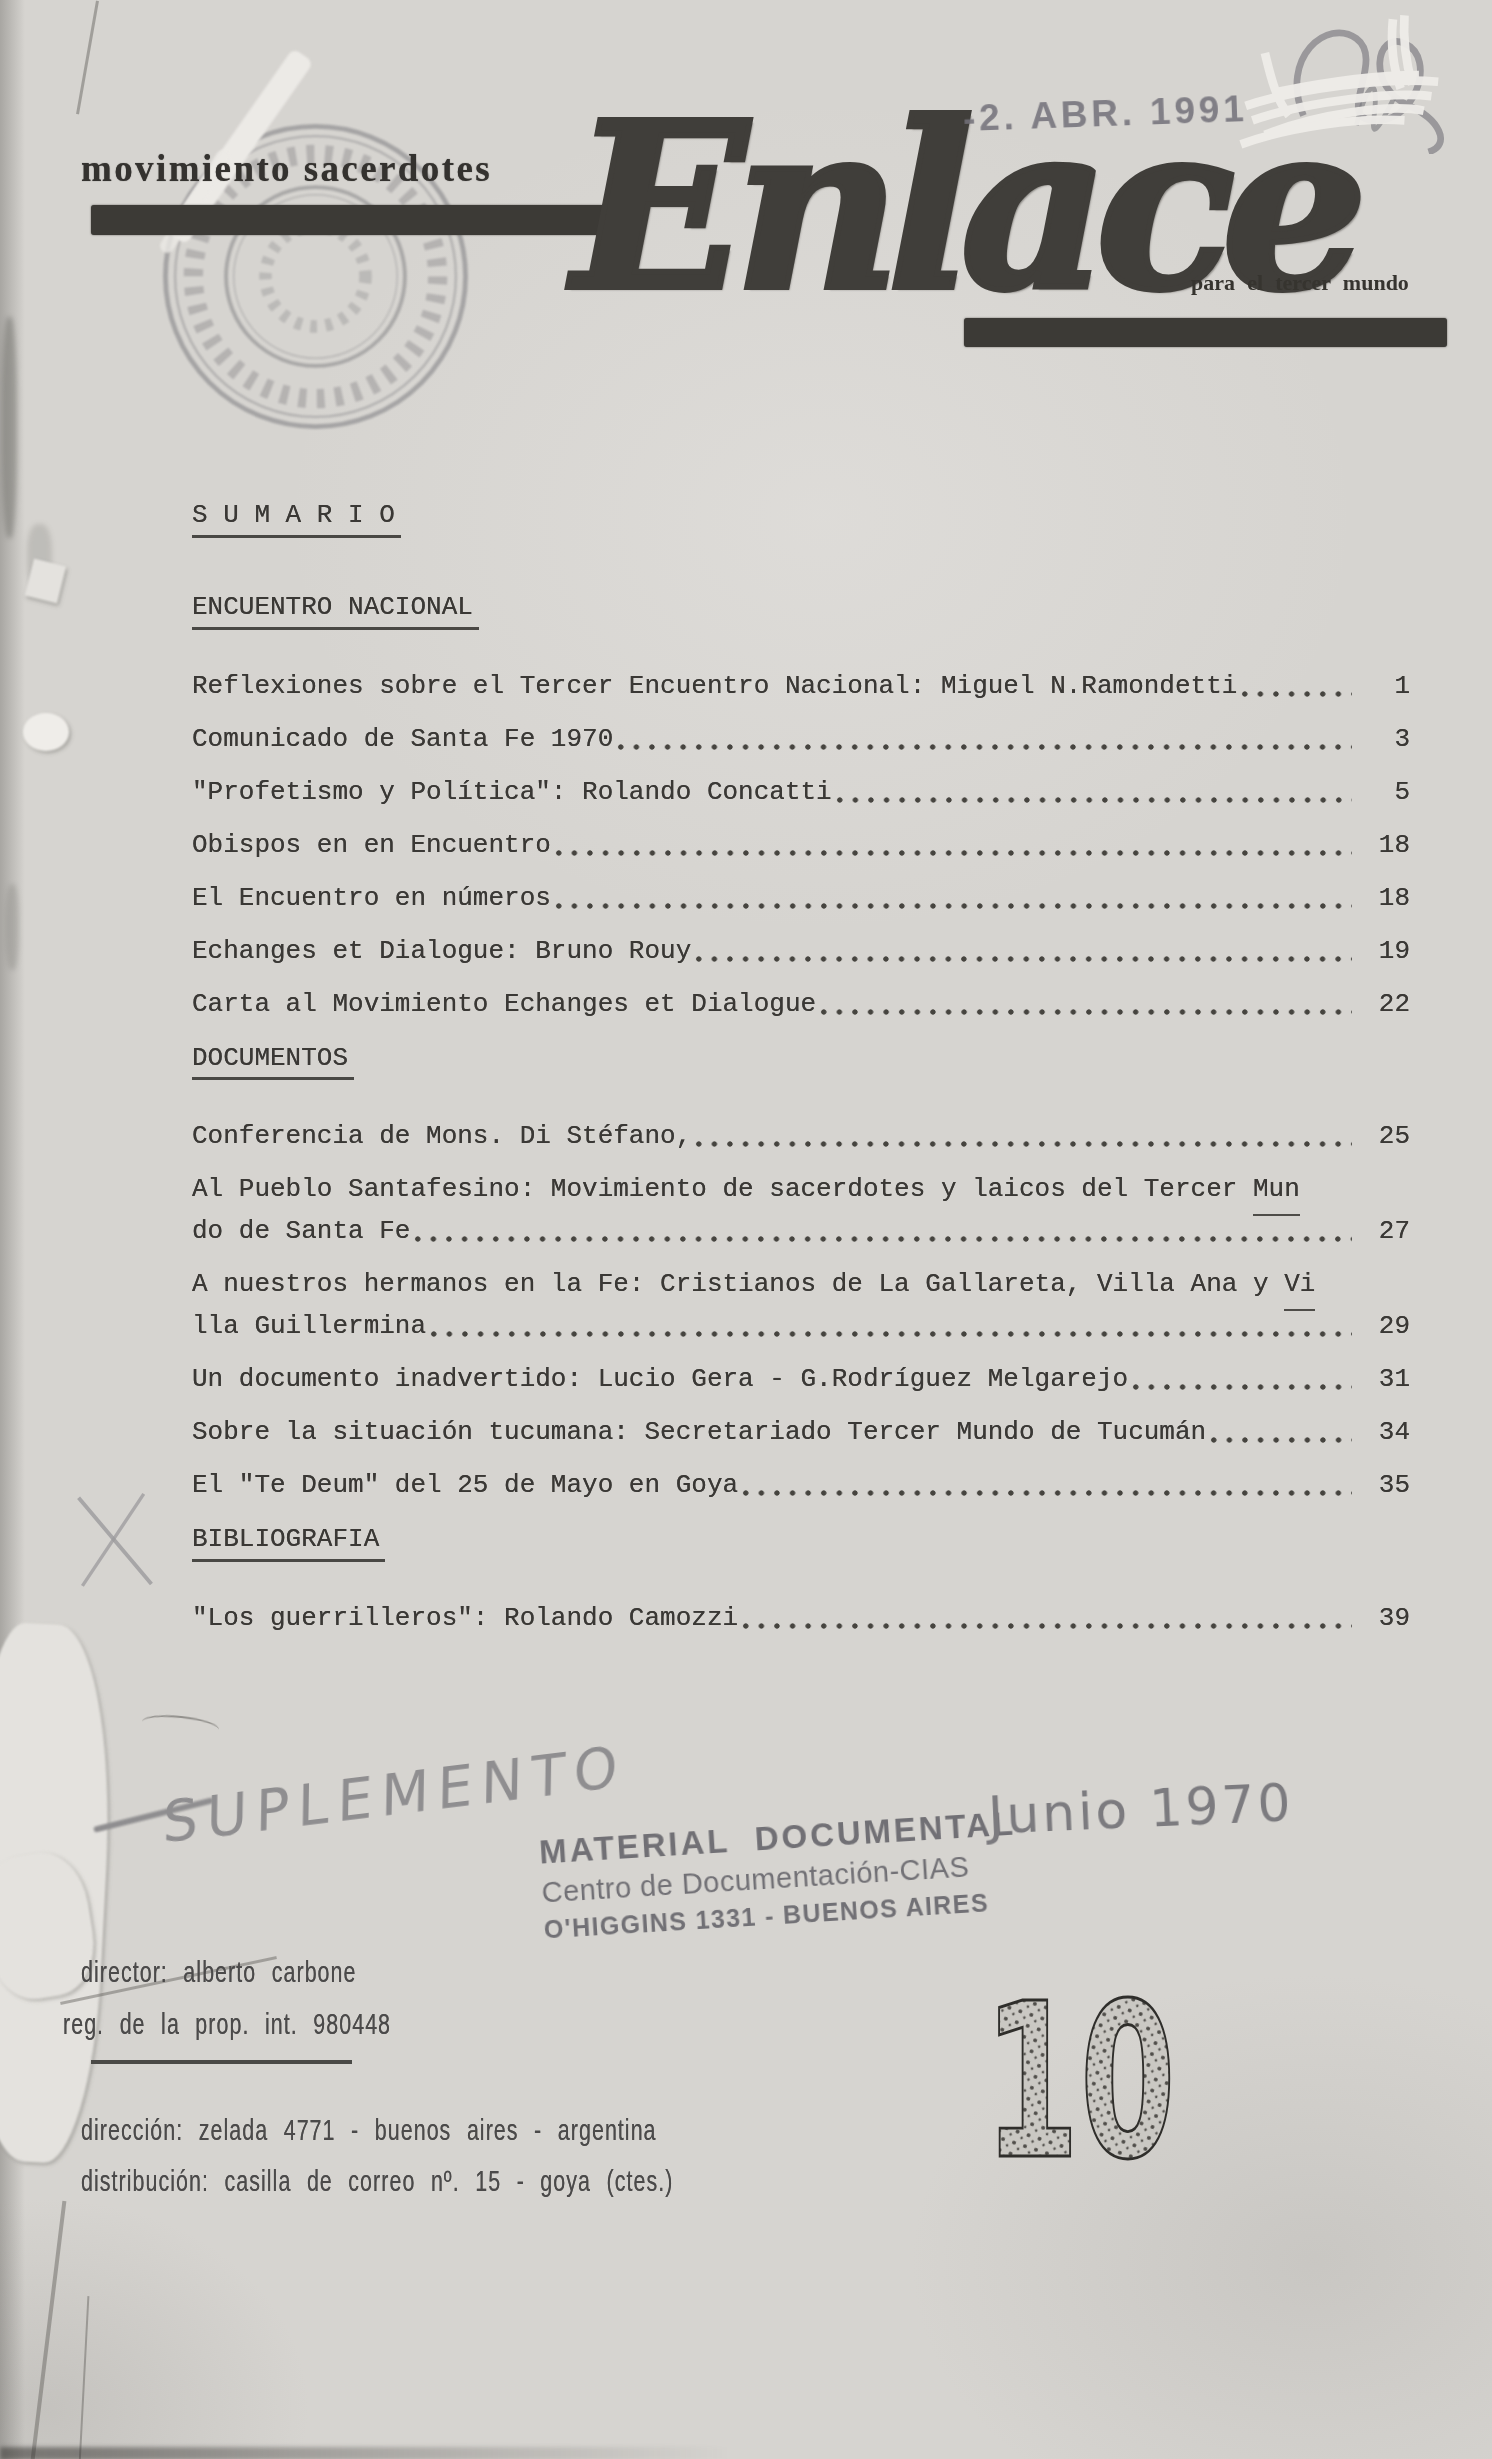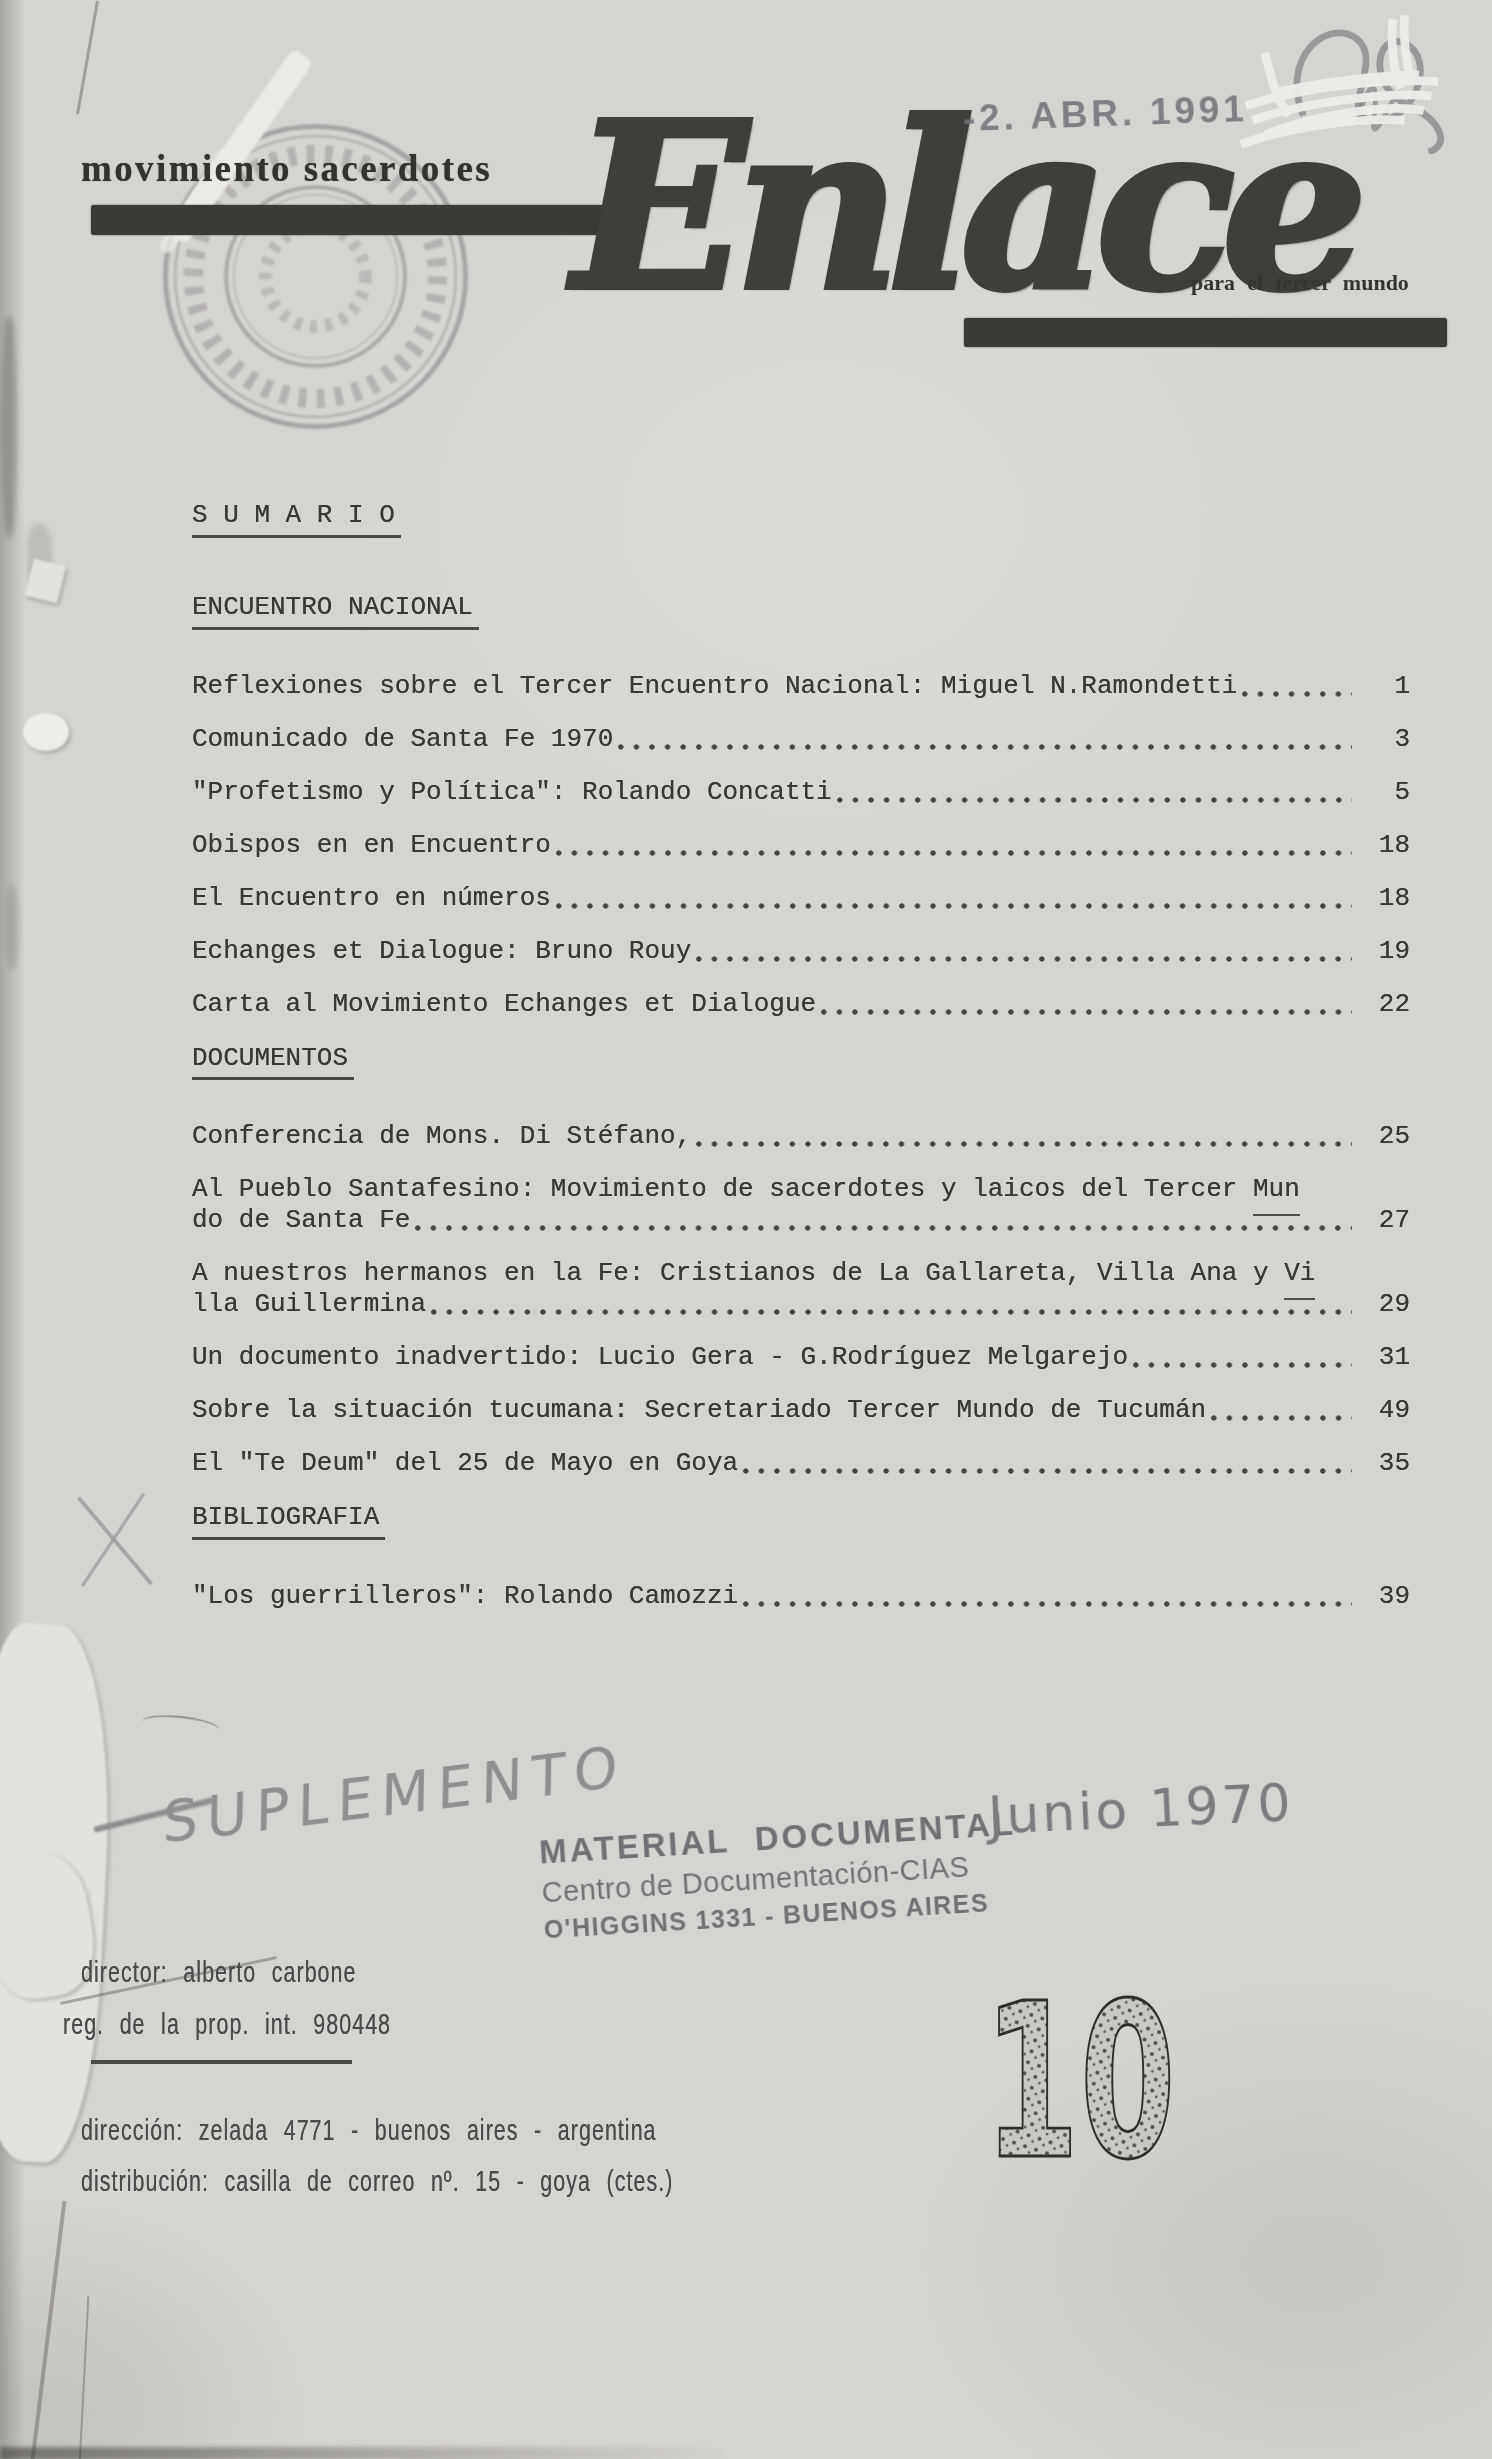--- a/index.html
+++ b/index.html
@@ -40,21 +40,21 @@
   .tw{font-family:Liberation Mono, monospace;font-size:26px;color:#3a3835;
     text-shadow:0 0 0.6px rgba(58,56,53,.85);}
   .toc{position:absolute;left:192px;top:500px;width:1218px;}
   .title-wrap{margin-bottom:54px;}
   .toc-head-wrap{margin-bottom:42px;}
   .rule{display:inline-block;border-bottom:3.4px solid rgba(54,52,48,.88);padding:0 5.8px 4.8px 0;}
   .toc-section{margin-top:0;}
   .toc-section + .toc-section{margin-top:9.6px;}
   .toc-item{margin-bottom:24px;}
   .toc-line{display:flex;align-items:flex-end;line-height:29px;}
-  .toc-line + .toc-line{margin-top:2px;}
+  .toc-line + .toc-line{margin-top:13px;}
   .toc-line.sub{padding-left:327px;}
   .dots{flex:1;height:29px;margin:0 5.8px 0 2.9px;
     background-image:radial-gradient(circle at 4.8px 22px, rgba(54,52,47,.9) 2.3px, rgba(54,52,47,0) 3px);
     background-size:15.6px 29px;background-repeat:repeat-x;}
   .pnum{min-width:52px;text-align:right;}
   .tail{border-bottom:2.9px solid rgba(54,52,48,.85);padding-bottom:10px;}
   .entry-text{white-space:pre;}
   
   .pencil-x{position:absolute;left:69px;top:1484px;width:92px;height:108px;}
   .supplement{position:absolute;left:161px;top:1762px;font-family:"DejaVu Sans",sans-serif;
@@ -226,21 +226,21 @@
             <div class="toc-line">
               <span class="entry-text">Un documento inadvertido: Lucio Gera - G.Rodríguez Melgarejo</span>
               <span class="dots"></span>
               <span class="pnum">31</span>
             </div>
           </div>
           <div class="toc-item">
             <div class="toc-line">
               <span class="entry-text">Sobre la situación tucumana: Secretariado Tercer Mundo de Tucumán</span>
               <span class="dots"></span>
-              <span class="pnum">49</span>
+              <span class="pnum">34</span>
             </div>
           </div>
           <div class="toc-item">
             <div class="toc-line">
               <span class="entry-text">El "Te Deum" del 25 de Mayo en Goya</span>
               <span class="dots"></span>
               <span class="pnum">35</span>
             </div>
           </div>
         </div>

